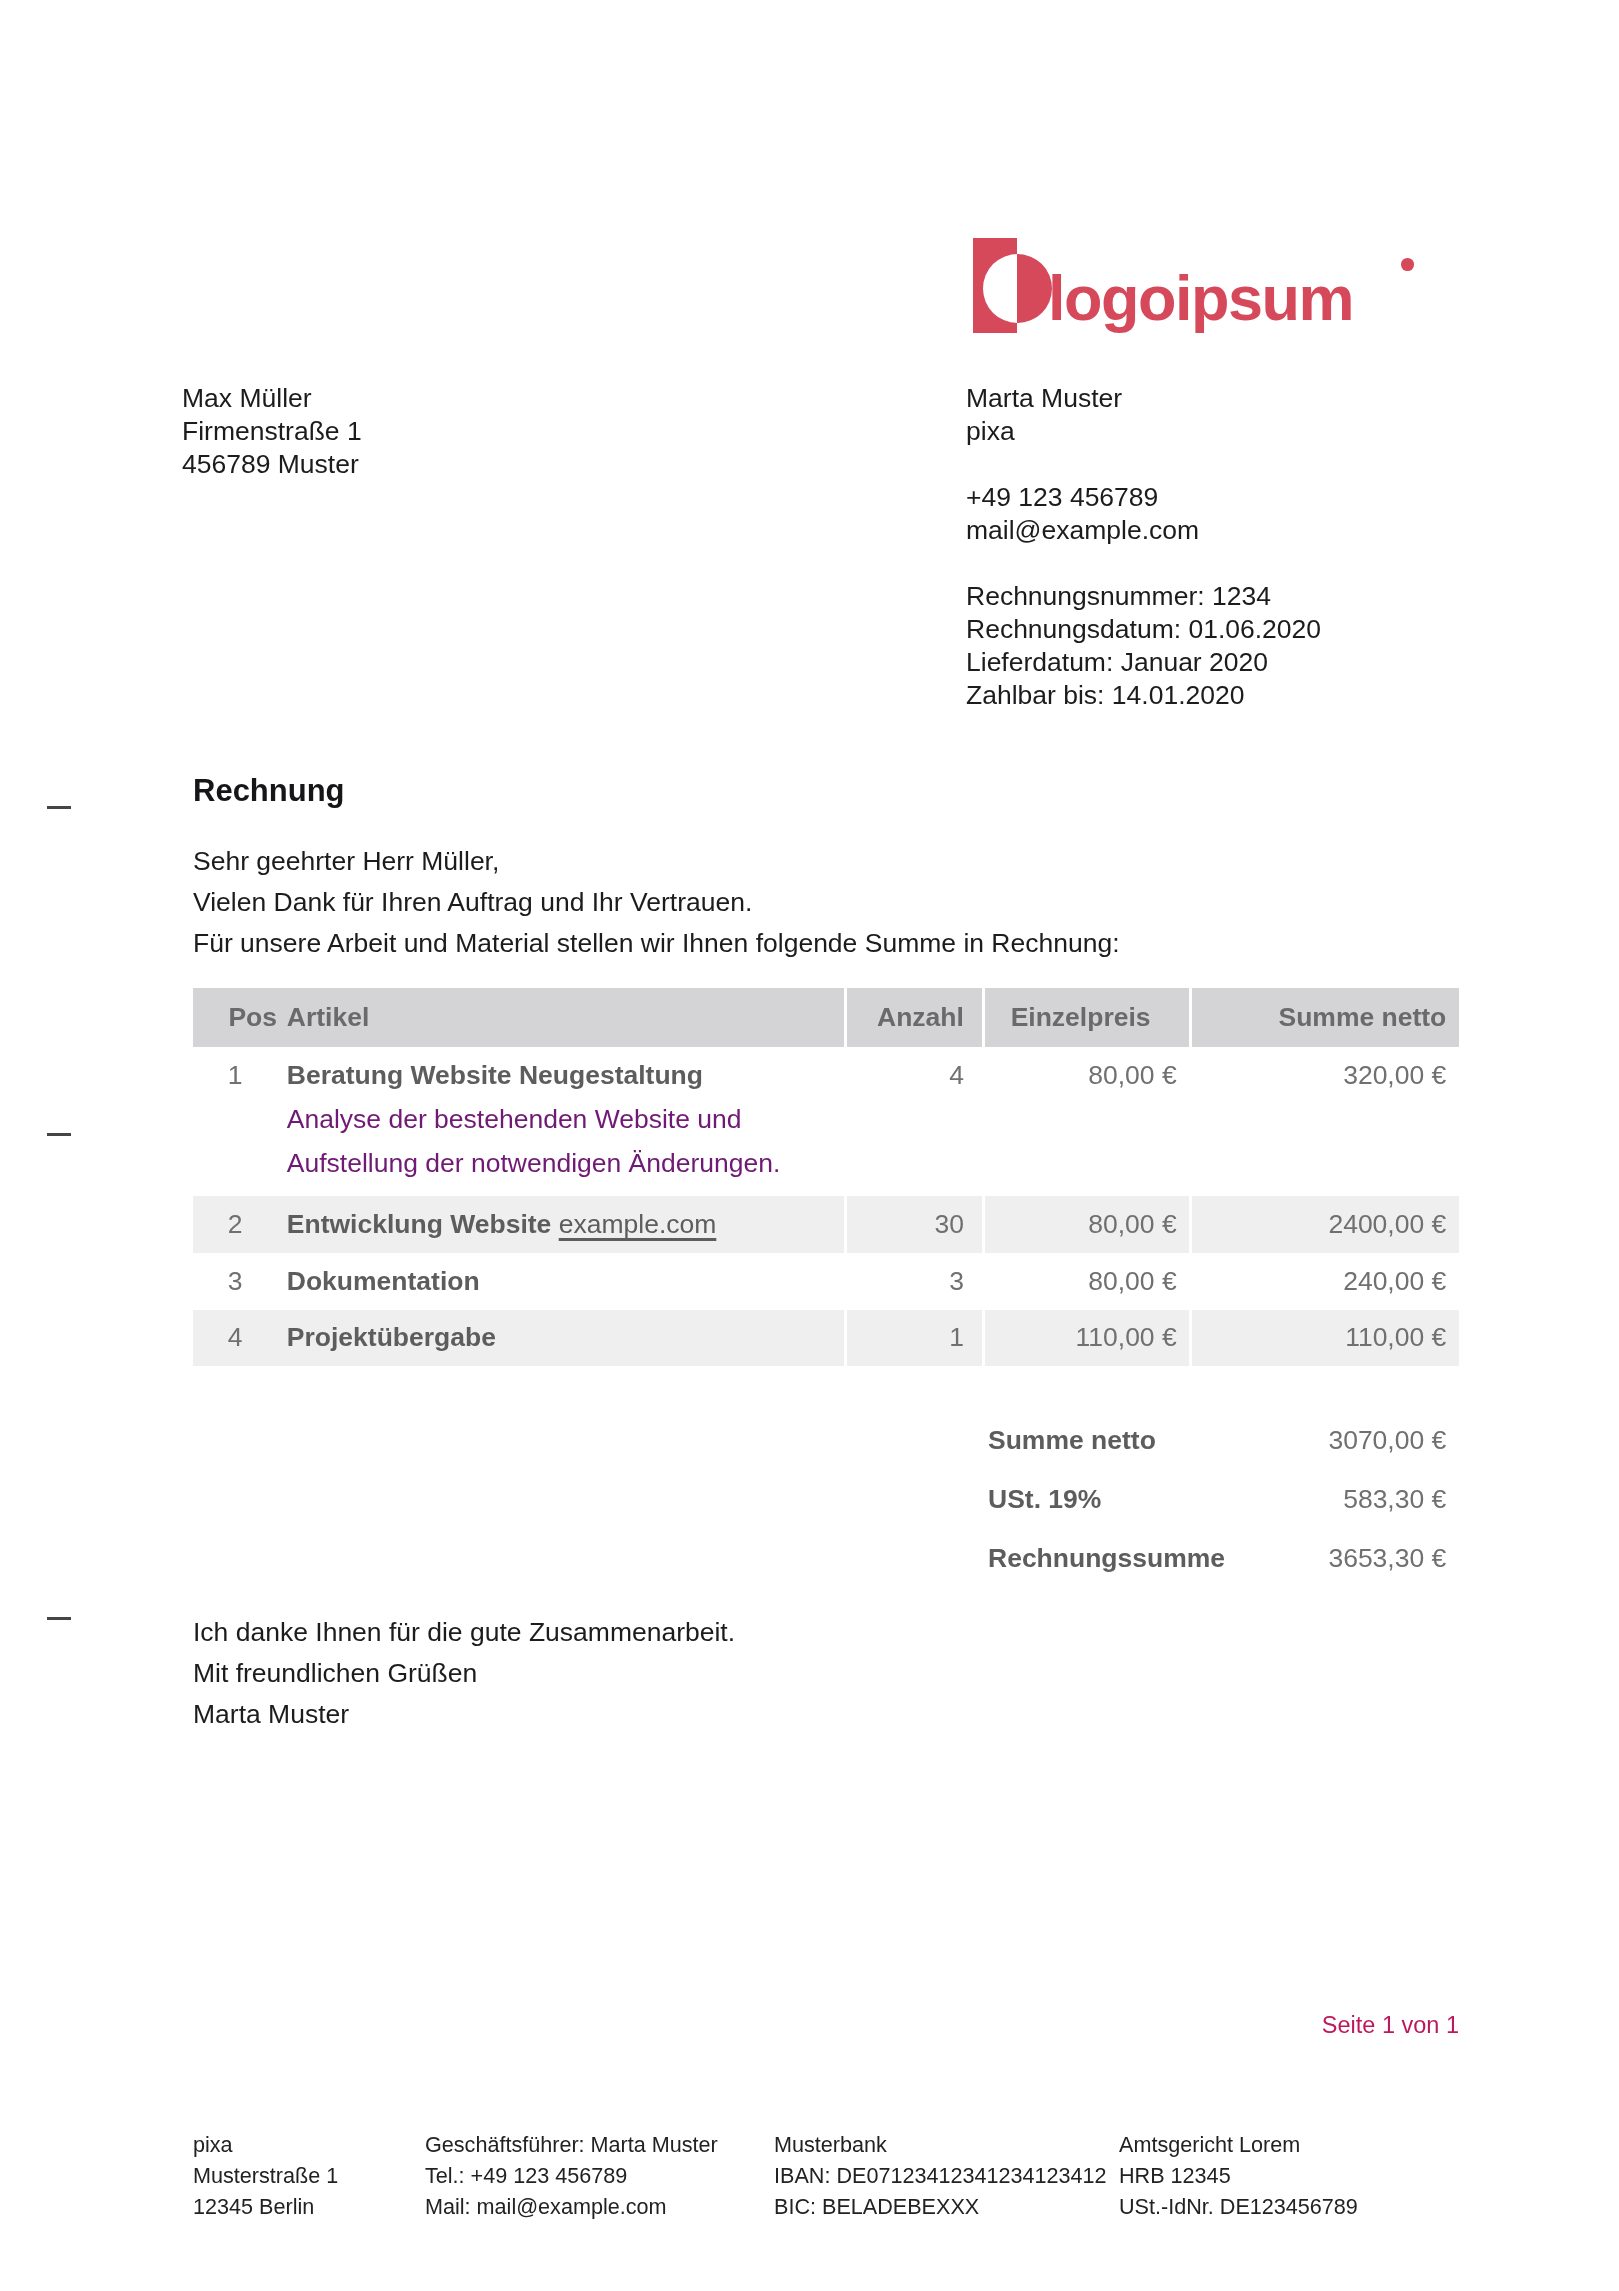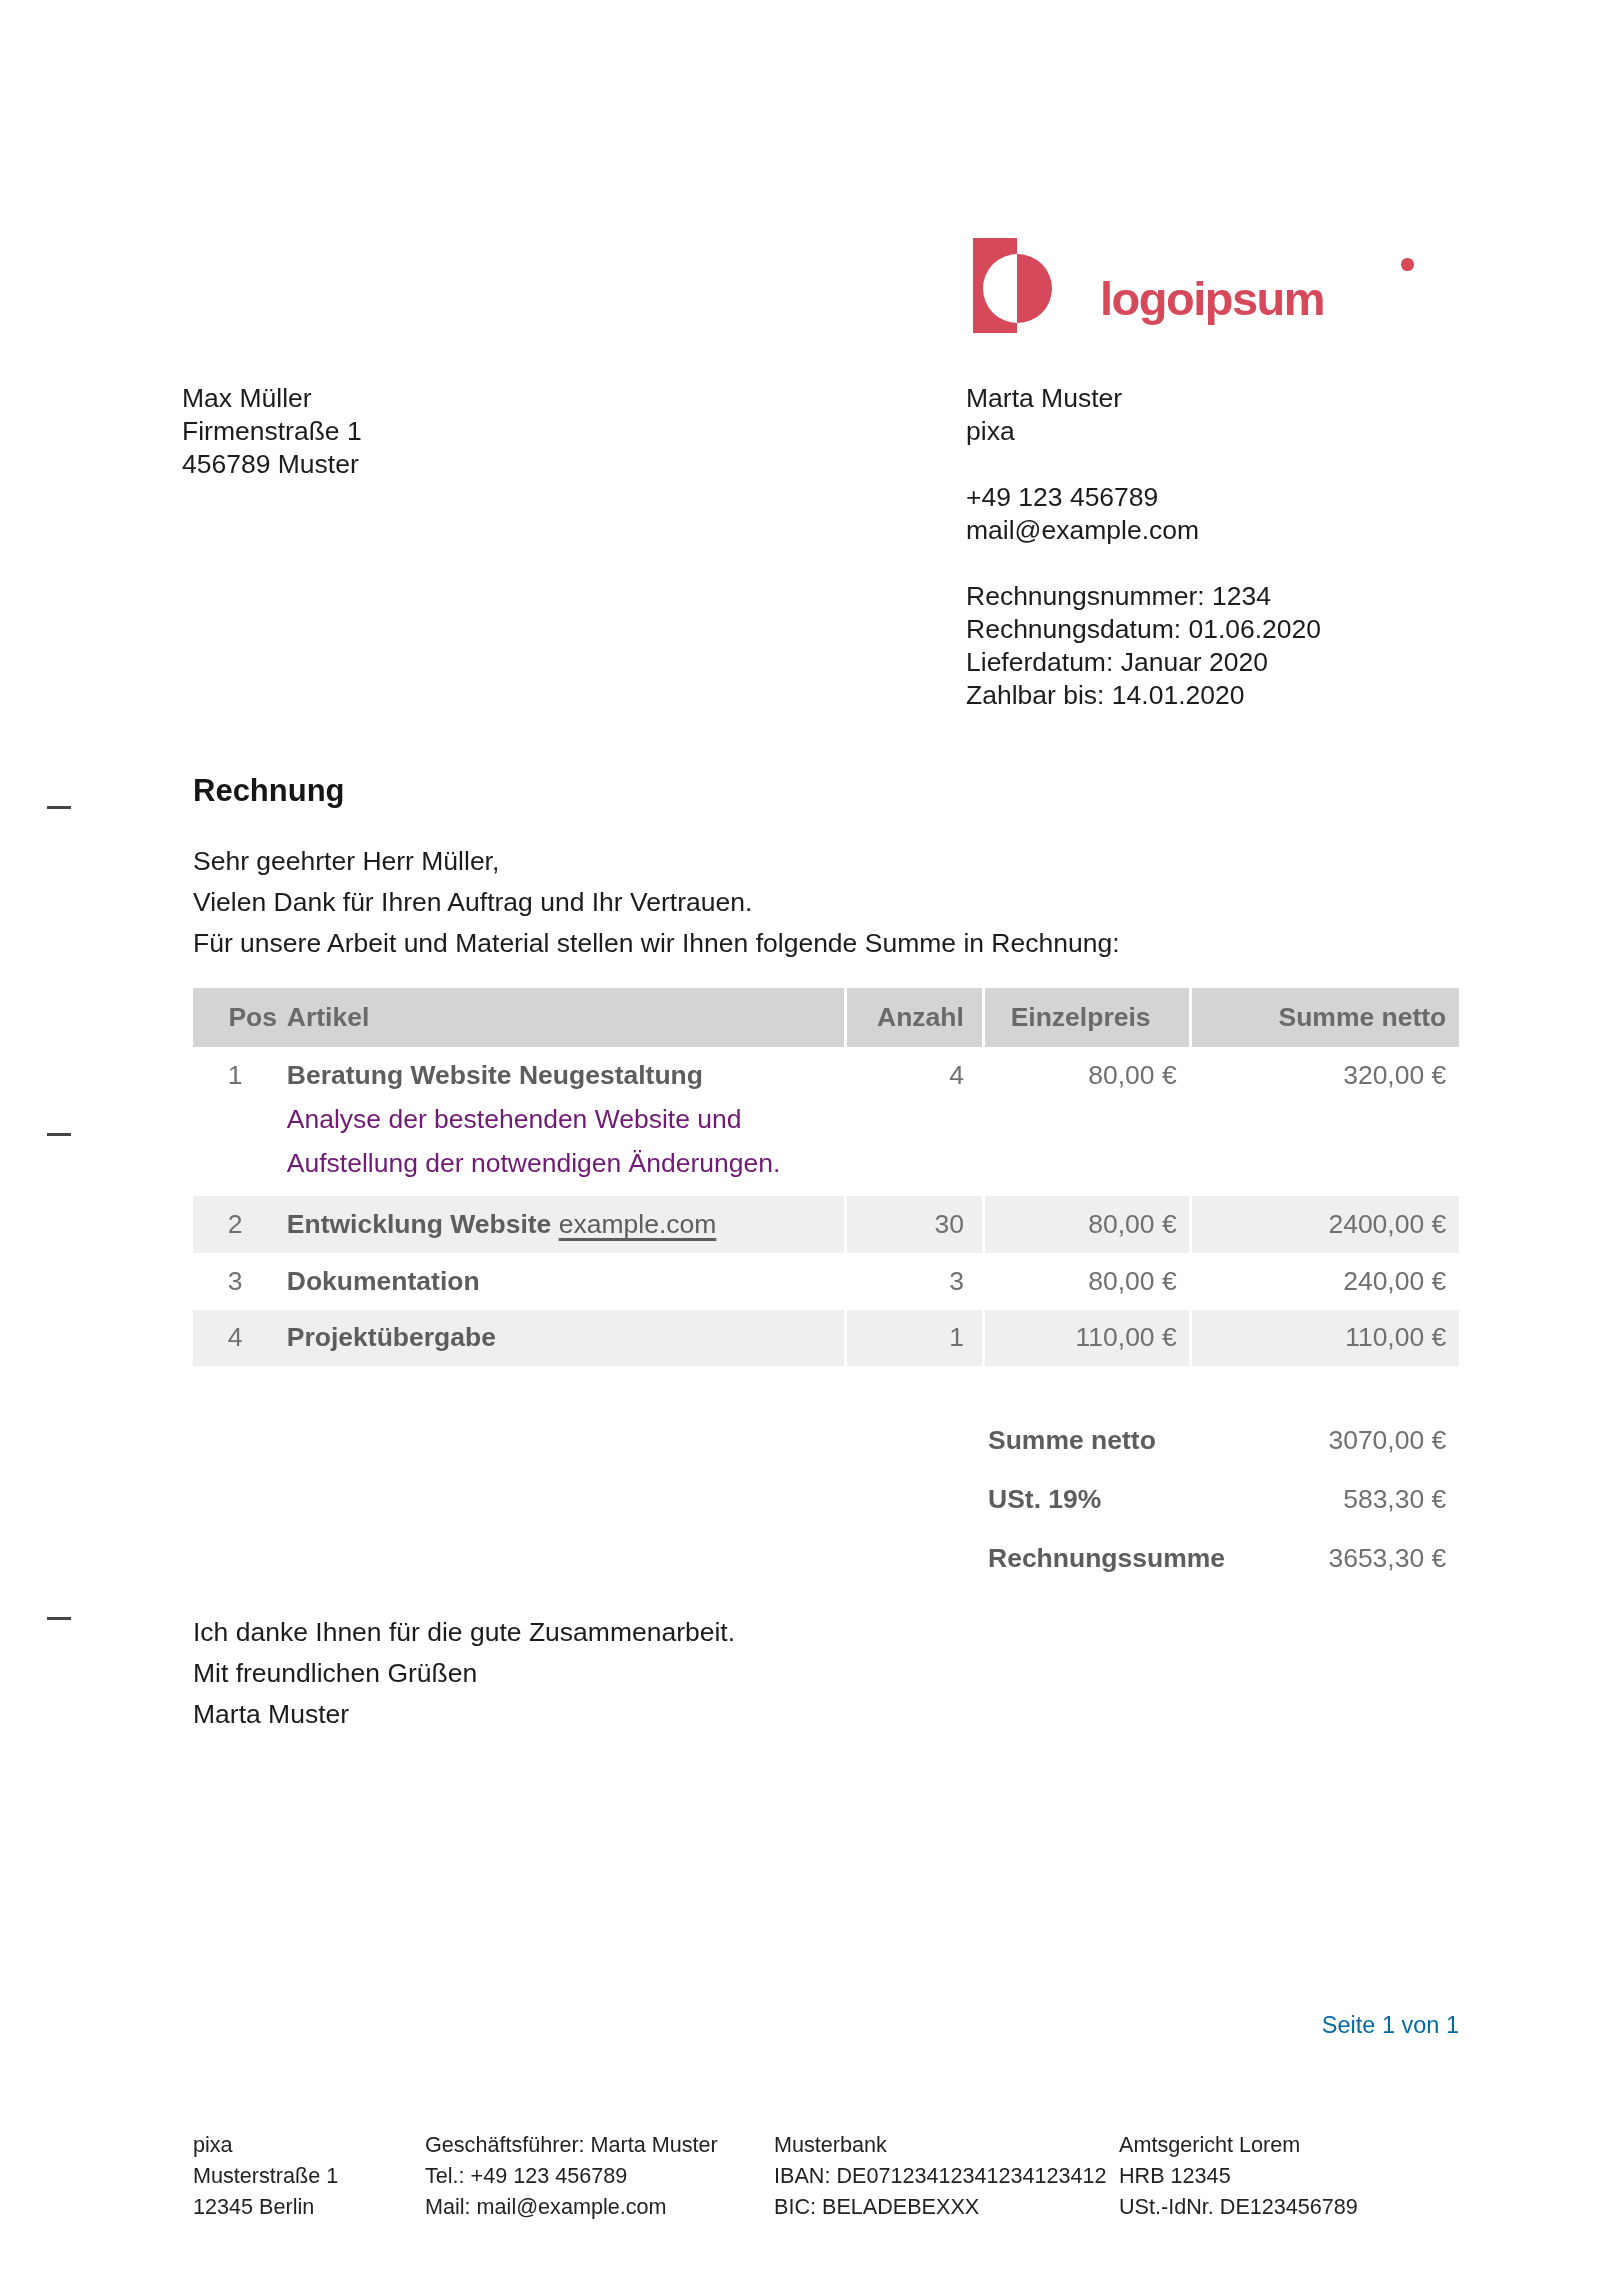--- a/index.html
+++ b/index.html
@@ -8,21 +8,21 @@
   .page { position:relative; width:1619px; height:2292px; background:#ffffff; overflow:hidden; }
 
   
   .fold-mark { position:absolute; left:47px; width:23.5px; height:2.9px; background:#454545; }
   .fm1 { top:806px; } .fm2 { top:1133px; } .fm3 { top:1617px; }
 
   
   .logo-rect { position:absolute; left:973px; top:238px; width:44px; height:95px; background:#d6495b; }
   .logo-circle { position:absolute; left:983px; top:254px; width:69px; height:69px; border-radius:50%;
                  background:linear-gradient(90deg,#ffffff 0 50%, #d6495b 50% 100%); }
-  .logo-word { position:absolute; left:1100px; top:267px; font-size:47px; line-height:63px;
+  .logo-word { position:absolute; left:1048px; top:267px; font-size:63px; line-height:63px;
                font-weight:700; letter-spacing:-1.5px; color:#d6495b; }
   .logo-dot { position:absolute; left:1401px; top:258px; width:12.7px; height:12.7px; border-radius:50%; background:#d6495b; }
 
   
   .addr { position:absolute; font-size:26.5px; }
   .addr .line { height:33px; line-height:33px; }
   .recipient { left:182px; top:382px; }
   .sender { left:966px; top:382px; }
 
   .page-title { position:absolute; left:193px; top:773px; font-size:31px; font-weight:700; color:#161618; }
@@ -54,21 +54,21 @@
                text-underline-offset:4.9px; text-decoration-thickness:2.9px; cursor:pointer; }
   .item-desc { color:#701a75; max-width:510px; line-height:44px; margin-top:4.9px; }
   .item-desc:empty { display:none; }
 
   
   .totals { position:absolute; left:193px; top:1411px; width:1266px; }
   .trow { height:59px; display:flex; align-items:center; font-size:26.5px; }
   .t-label { margin-left:795px; font-weight:700; color:#5d5d5d; }
   .t-value { margin-left:auto; padding-right:12.7px; color:#707070; }
 
-  .pageno { position:absolute; top:2012px; right:160px; font-size:23.5px; color:#0369a1; }
+  .pageno { position:absolute; top:2012px; right:160px; font-size:23.5px; color:#be185d; }
 
   
   .footer-col { position:absolute; top:2129px; font-size:21.6px; color:#222222; }
   .footer-col .fline { height:31px; line-height:31px; }
   .fc1 { left:193px; } .fc2 { left:425px; } .fc3 { left:774px; } .fc4 { left:1119px; }
 </style>
 </head>
 <body>
 
 <div class="page">

